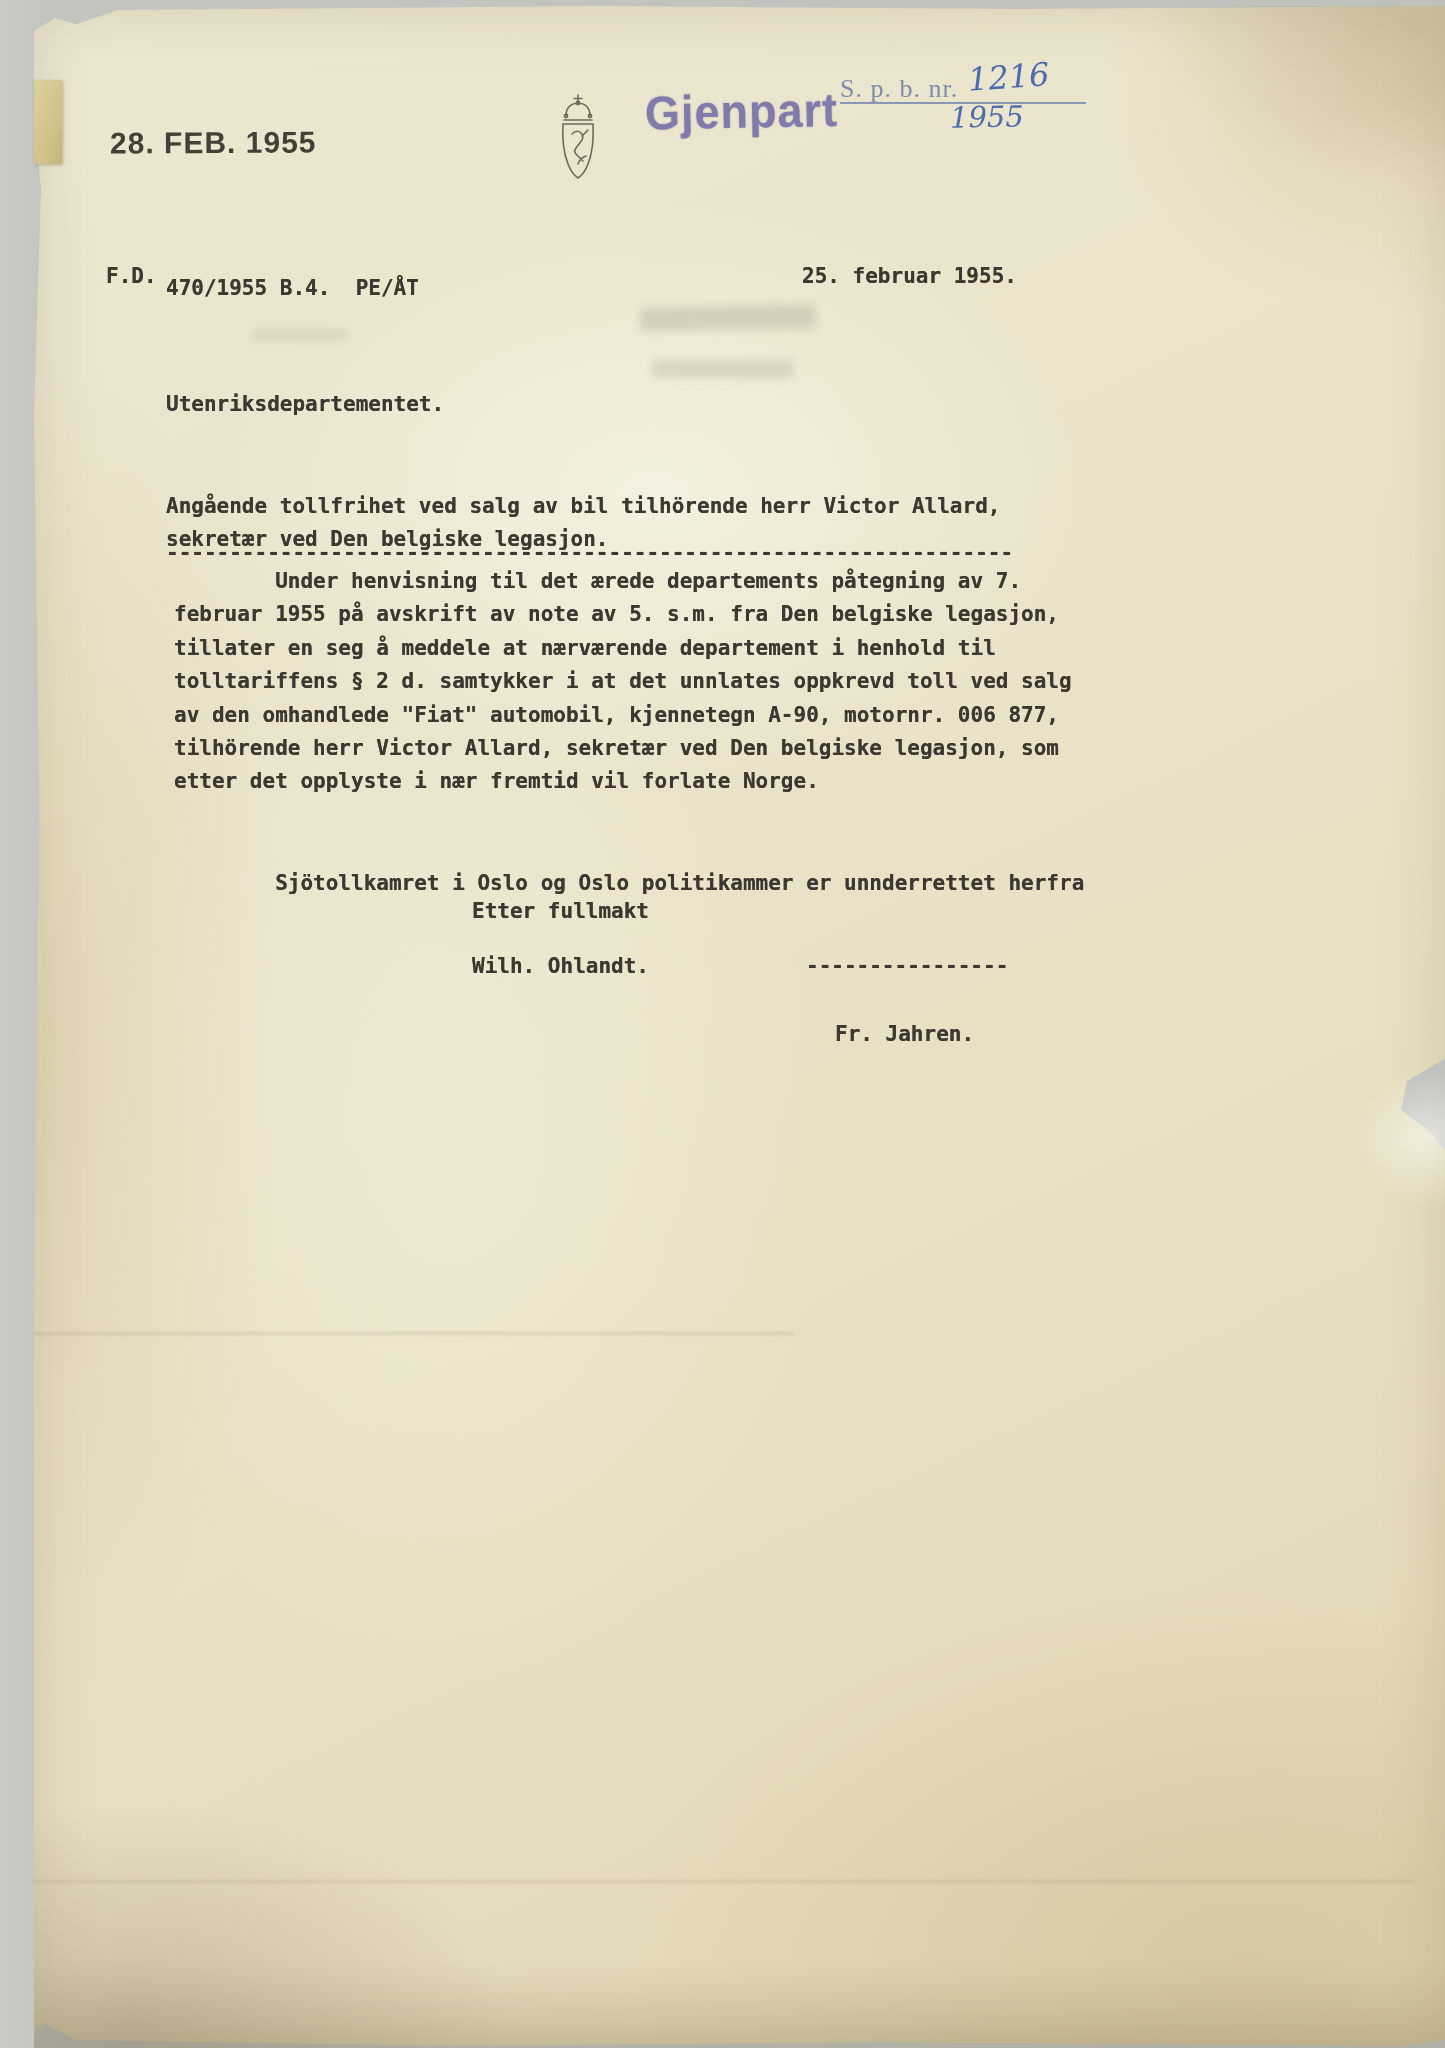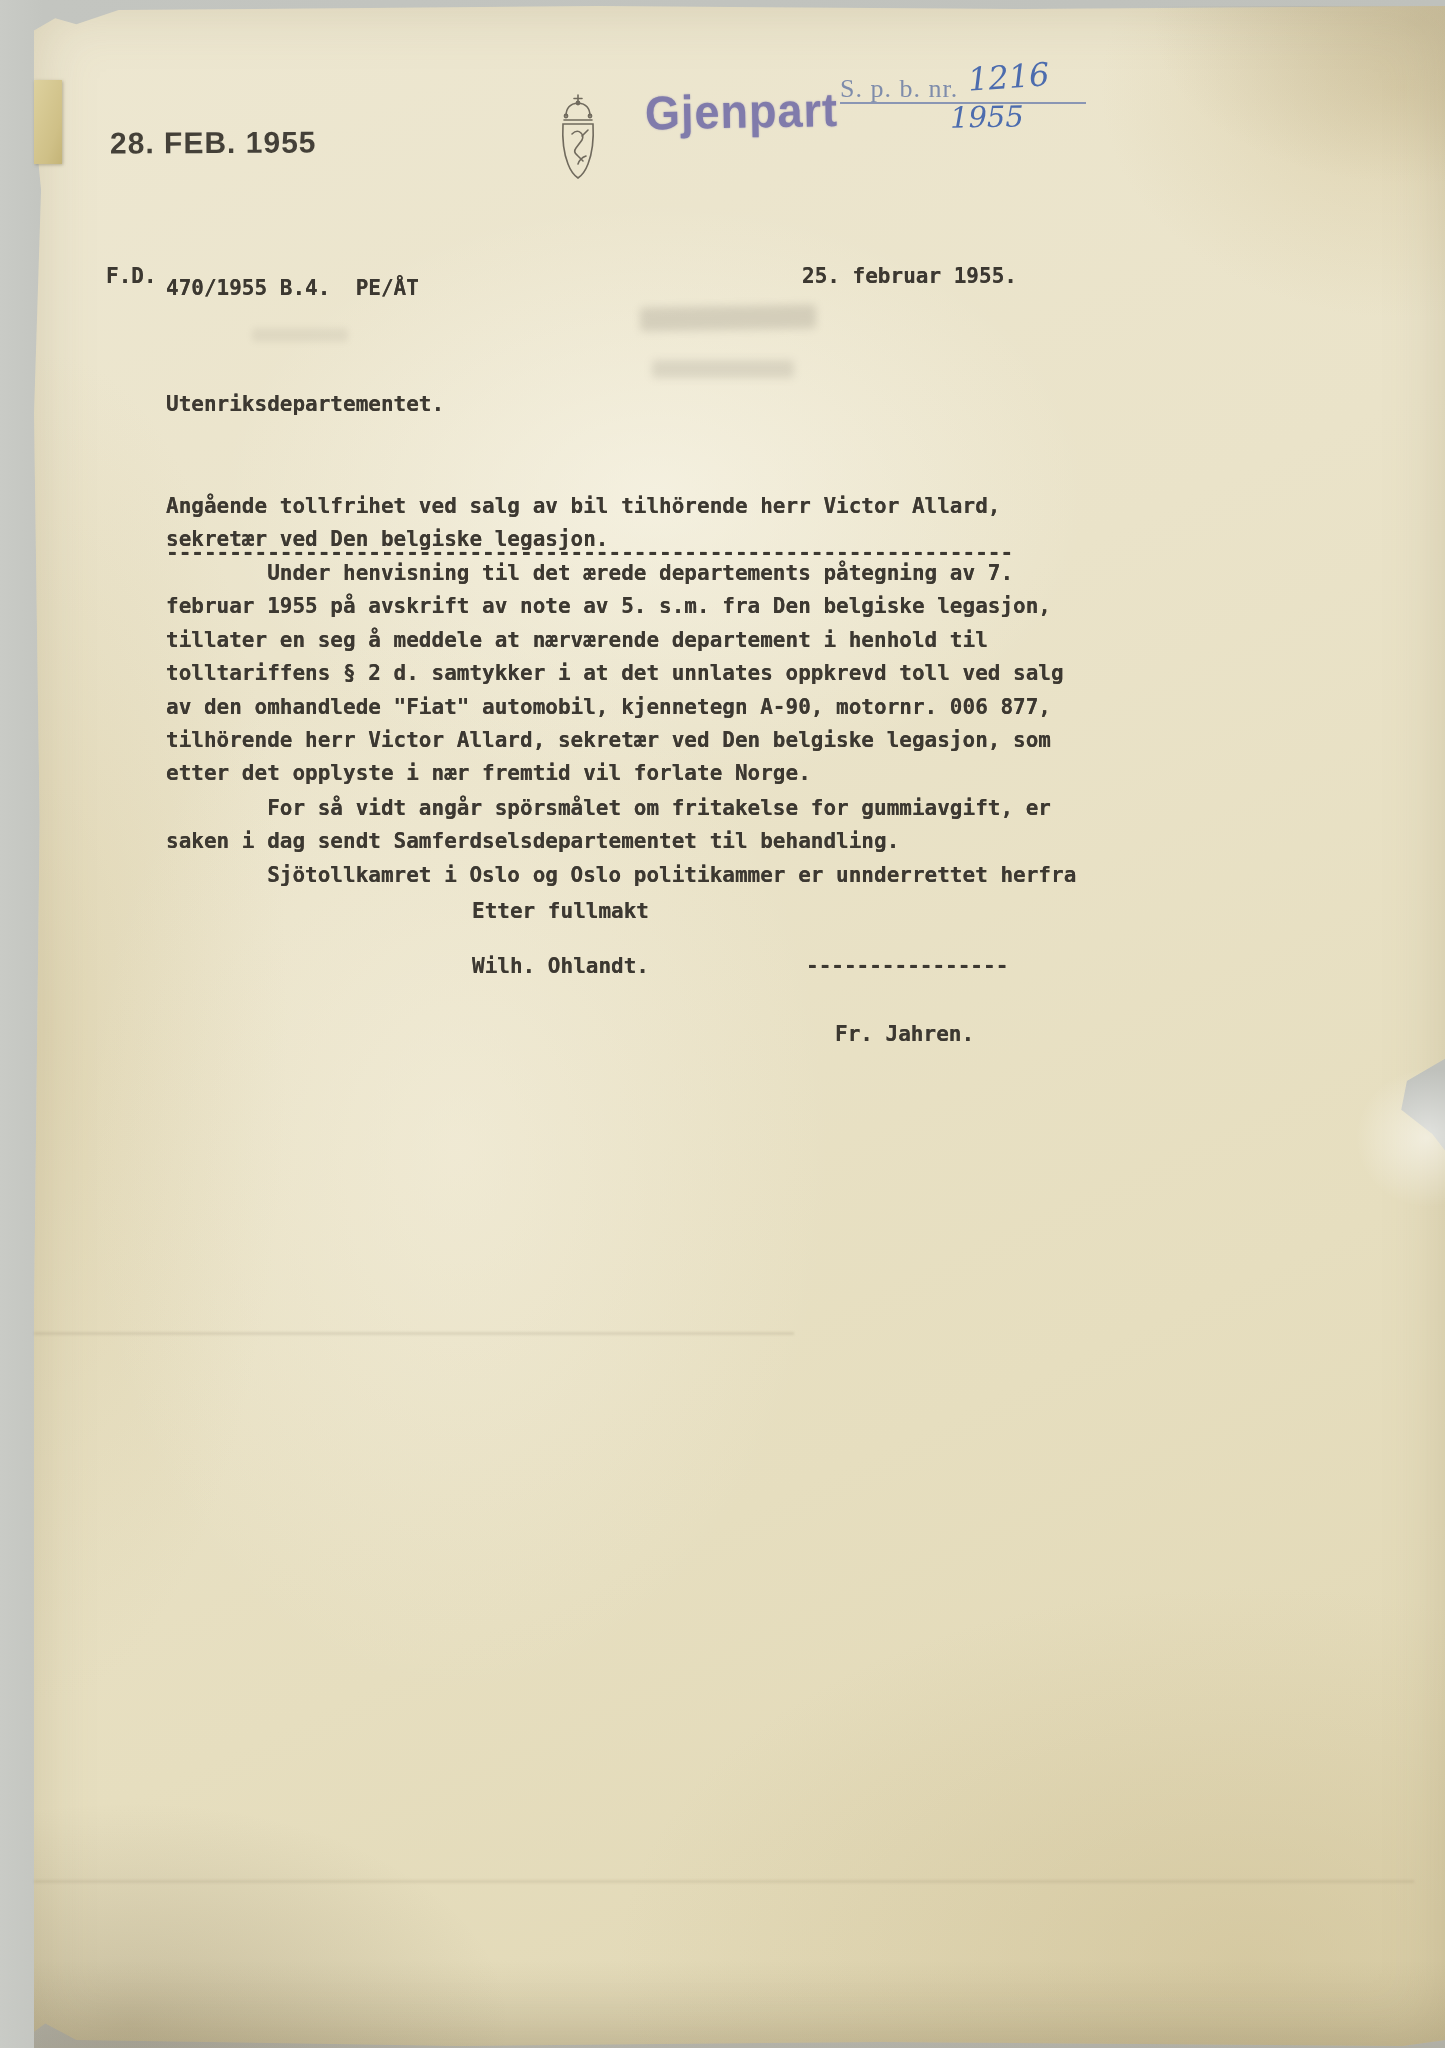--- a/index.html
+++ b/index.html
@@ -78,21 +78,21 @@
   .subject-1{left:166px;top:490px;}
   .subject-2{left:166px;top:523px;}
   .subject-underline{left:166px;top:537px;letter-spacing:0;}
   .para-1{left:166px;top:557px;}
   .para-2{left:166px;top:792px;}
   .para-3{left:166px;top:859px;}
   .closing{left:472px;top:895px;}
   .sig-name{left:472px;top:950px;}
   .sig-dashes{left:806px;top:950px;}
   .countersign{left:835px;top:1018px;}
-  pre.typew{margin:0;}
+  pre.typew{margin:8px;}
 </style>
 </head>
 <body>
 
 <div class="stage">
   <div class="paper"></div>
 
   <div class="stain stain-bottom-left"></div>
   <div class="stain stain-bottom"></div>
   <div class="stain stain-top-right"></div>
@@ -140,21 +140,19 @@
   <div class="abs typew subject-1">Angående tollfrihet ved salg av bil tilhörende herr Victor Allard,</div>
   <div class="abs typew subject-underline">-------------------------------------------------------------------</div>
 
   <pre class="abs typew para-1">        Under henvisning til det ærede departements påtegning av 7.
 februar 1955 på avskrift av note av 5. s.m. fra Den belgiske legasjon,
 tillater en seg å meddele at nærværende departement i henhold til
 tolltariffens § 2 d. samtykker i at det unnlates oppkrevd toll ved salg
 av den omhandlede "Fiat" automobil, kjennetegn A-90, motornr. 006 877,
 tilhörende herr Victor Allard, sekretær ved Den belgiske legasjon, som
 etter det opplyste i nær fremtid vil forlate Norge.</pre>
-  <pre class="abs typew para-2">        For så vidt angår spörsmålet om fritakelse for gummiavgift, er
-saken i dag sendt Samferdselsdepartementet til behandling.</pre>
   <pre class="abs typew para-3">        Sjötollkamret i Oslo og Oslo politikammer er unnderrettet herfra</pre>
 
   <div class="abs typew closing">Etter fullmakt</div>
   <div class="abs typew sig-name">Wilh. Ohlandt.</div>
   <div class="abs typew sig-dashes">----------------</div>
   <div class="abs typew countersign">Fr. Jahren.</div>
 </div>
 
 </body></html>

